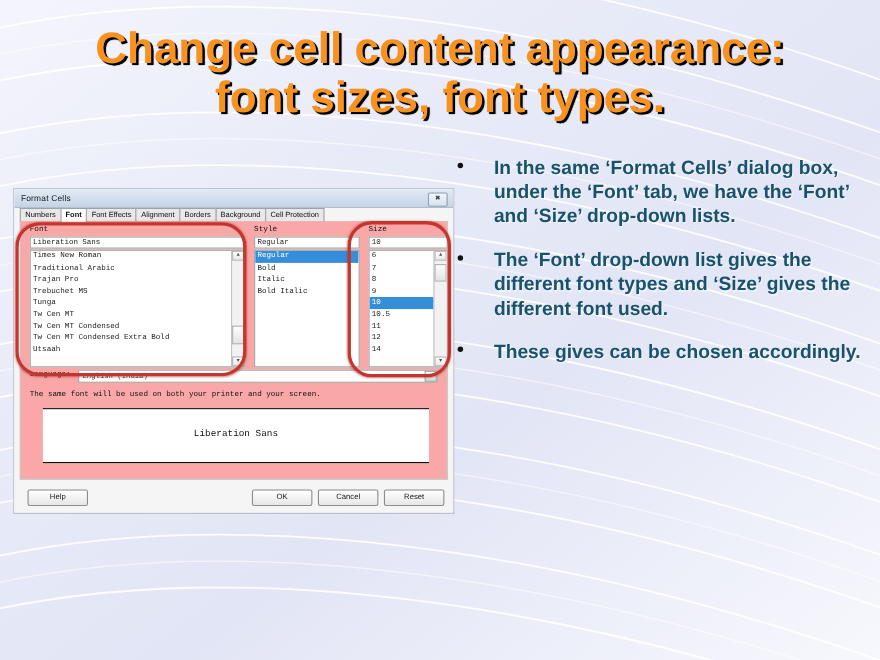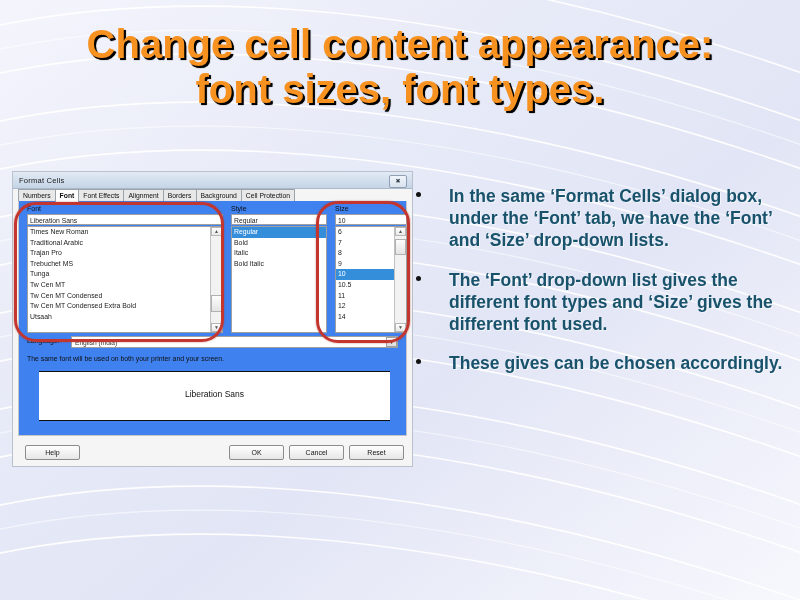--- a/index.html
+++ b/index.html
@@ -21,21 +21,21 @@
     text-align:center;
     font-size:40px;font-weight:bold;line-height:1.12;
     color:#F79120;
     text-shadow:2px 2px 0 #000, 2px 2px 1px #000;
     letter-spacing:0px;
     white-space:pre-line;
   }
 
   
   #bullets{
-    position:absolute;left:409px;top:141px;width:376px;margin-top:44px;
+    position:absolute;left:409px;top:141px;width:376px;
   }
   .bullet{
     position:relative;
     padding-left:40px;
     margin-bottom:17px;
     color:#18526B;
     font-size:17.5px;
     font-weight:bold;
     line-height:1.27;
     text-shadow:1px 1px 0 rgba(255,255,255,.55);
@@ -81,21 +81,21 @@
   }
   .tab{
     display:inline-block;height:12px;line-height:12px;
     padding:0 4px;margin:0;font-size:6.8px;
     background:#e6e6e6;border:1px solid #9aa3ad;border-bottom:none;
     margin-right:-1px;color:#111;vertical-align:top;
   }
   .tab.active{background:#ffffff;font-weight:bold;position:relative;z-index:3;}
   .panel{
     position:absolute;left:5px;top:29px;right:5px;bottom:30px;
-    background:#3b82f6;border:1px solid #c5c5c5;border-top:none;
+    background:#fca5a5;border:1px solid #c5c5c5;border-top:none;font-family:Liberation Mono, monospace;
   }
   .colLabel{font-size:7px;color:#111;}
   .field{
     background:#fff;border:1px solid #9f9f9f;height:11px;line-height:11px;
     font-size:6.8px;padding:0 2px;color:#222;box-sizing:border-box;overflow:hidden;
     white-space:nowrap;
   }
   .listbox{
     background:#fff;border:1px solid #9f9f9f;box-sizing:border-box;
     position:relative;overflow:hidden;

